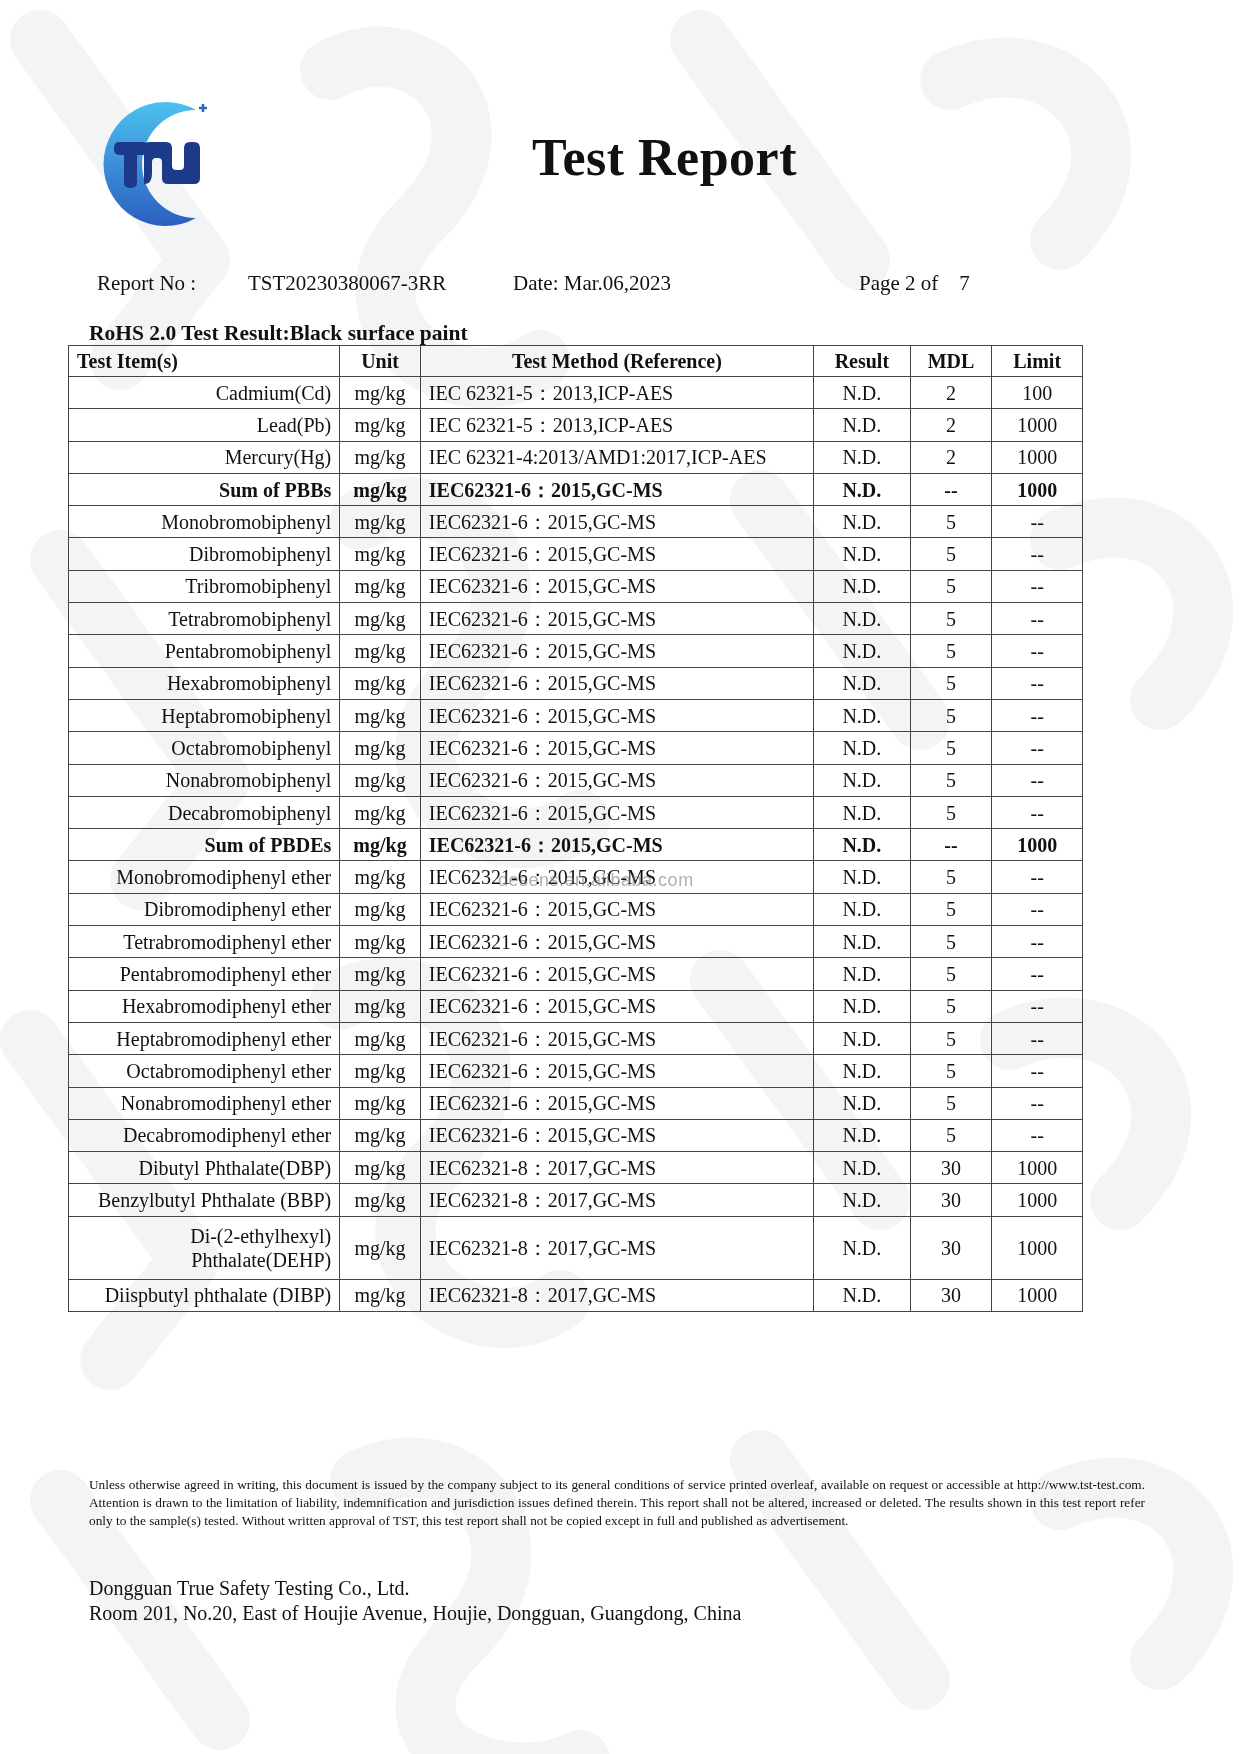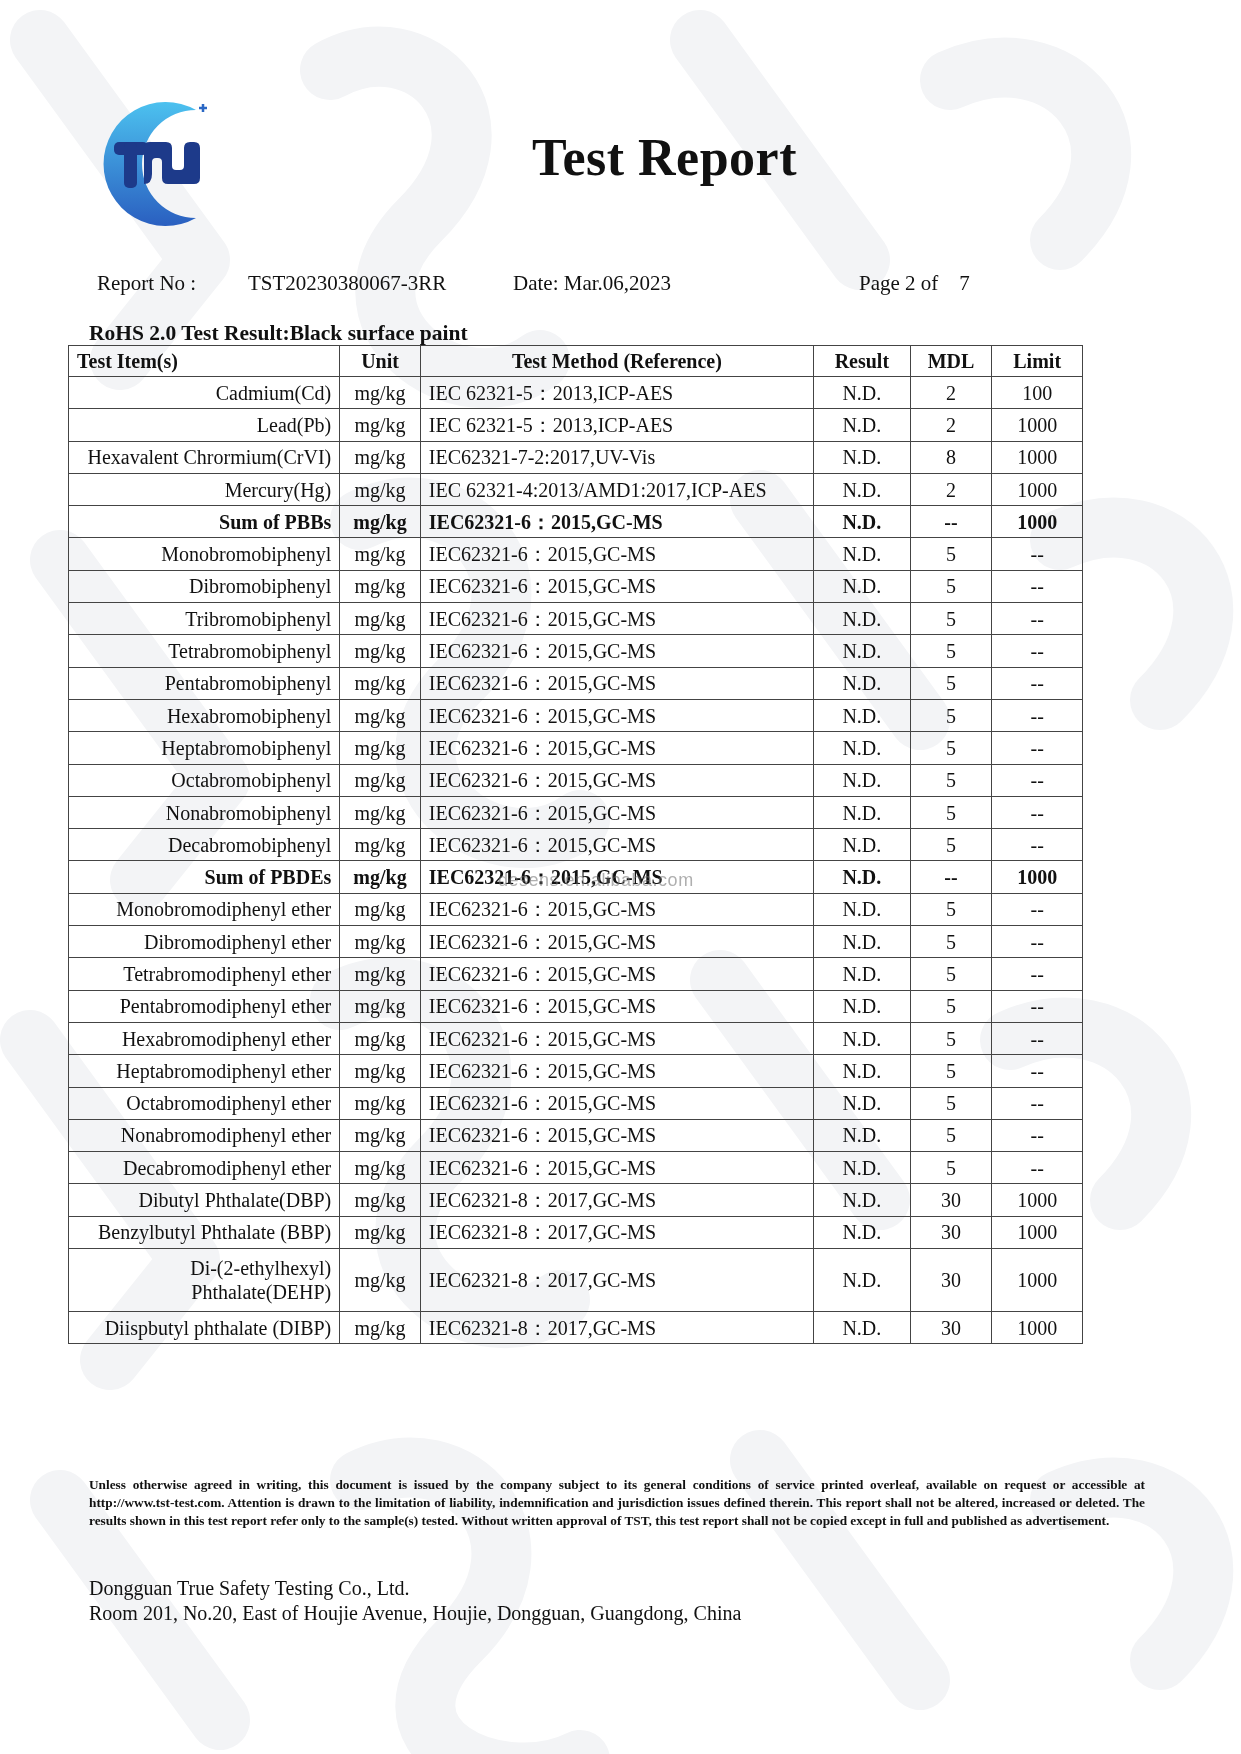--- a/index.html
+++ b/index.html
@@ -17,21 +17,21 @@
   .c-item { width:275px; text-align:right; }
   .c-unit { width:66px; text-align:center; }
   .c-method { width:418px; text-align:left; }
   .c-result { width:86px; text-align:center; }
   .c-mdl { width:69px; text-align:center; }
   .c-limit { width:80px; text-align:center; }
   th.c-method { text-align:center; }
   tr.bold td { font-weight:bold; }
   tr.tall td { height:62px; }
   .overlay { position:absolute; left:498px; top:870px; font-family:"Liberation Sans", sans-serif; font-size:18px; color:rgba(110,110,110,0.55); letter-spacing:0.5px; z-index:3; }
-  .disclaimer { position:absolute; left:89px; top:1476px; width:1056px; font-size:13.3px; line-height:18px; text-align:justify;font-weight:bold; }
+  .disclaimer { position:absolute; left:89px; top:1476px; width:1056px; font-size:13.3px; line-height:18px; text-align:justify; }
   .company { position:absolute; left:89px; top:1576px; font-size:20px; line-height:25px; }
   .company div { white-space:pre; }
 </style>
 </head>
 <body>
 
 <svg class="wm" viewBox="0 0 1241 1754" xmlns="http://www.w3.org/2000/svg">
   <g fill="none" stroke="#f3f4f6" stroke-width="60" stroke-linecap="round" stroke-linejoin="round">
     <path d="M40 40 L200 260 L120 360"></path>
     <path d="M330 70 C 420 20, 520 120, 420 220 C 320 320, 460 420, 540 360"></path>
@@ -101,28 +101,20 @@
         </tr>
         <tr>
           <td class="c-item">Lead(Pb)</td>
           <td class="c-unit">mg/kg</td>
           <td class="c-method">IEC 62321-5：2013,ICP-AES</td>
           <td class="c-result">N.D.</td>
           <td class="c-mdl">2</td>
           <td class="c-limit">1000</td>
         </tr>
         <tr>
-          <td class="c-item">Hexavalent Chrormium(CrVI)</td>
-          <td class="c-unit">mg/kg</td>
-          <td class="c-method">IEC62321-7-2:2017,UV-Vis</td>
-          <td class="c-result">N.D.</td>
-          <td class="c-mdl">8</td>
-          <td class="c-limit">1000</td>
-        </tr>
-        <tr>
           <td class="c-item">Mercury(Hg)</td>
           <td class="c-unit">mg/kg</td>
           <td class="c-method">IEC 62321-4:2013/AMD1:2017,ICP-AES</td>
           <td class="c-result">N.D.</td>
           <td class="c-mdl">2</td>
           <td class="c-limit">1000</td>
         </tr>
         <tr class="bold">
           <td class="c-item">Sum of PBBs</td>
           <td class="c-unit">mg/kg</td>

